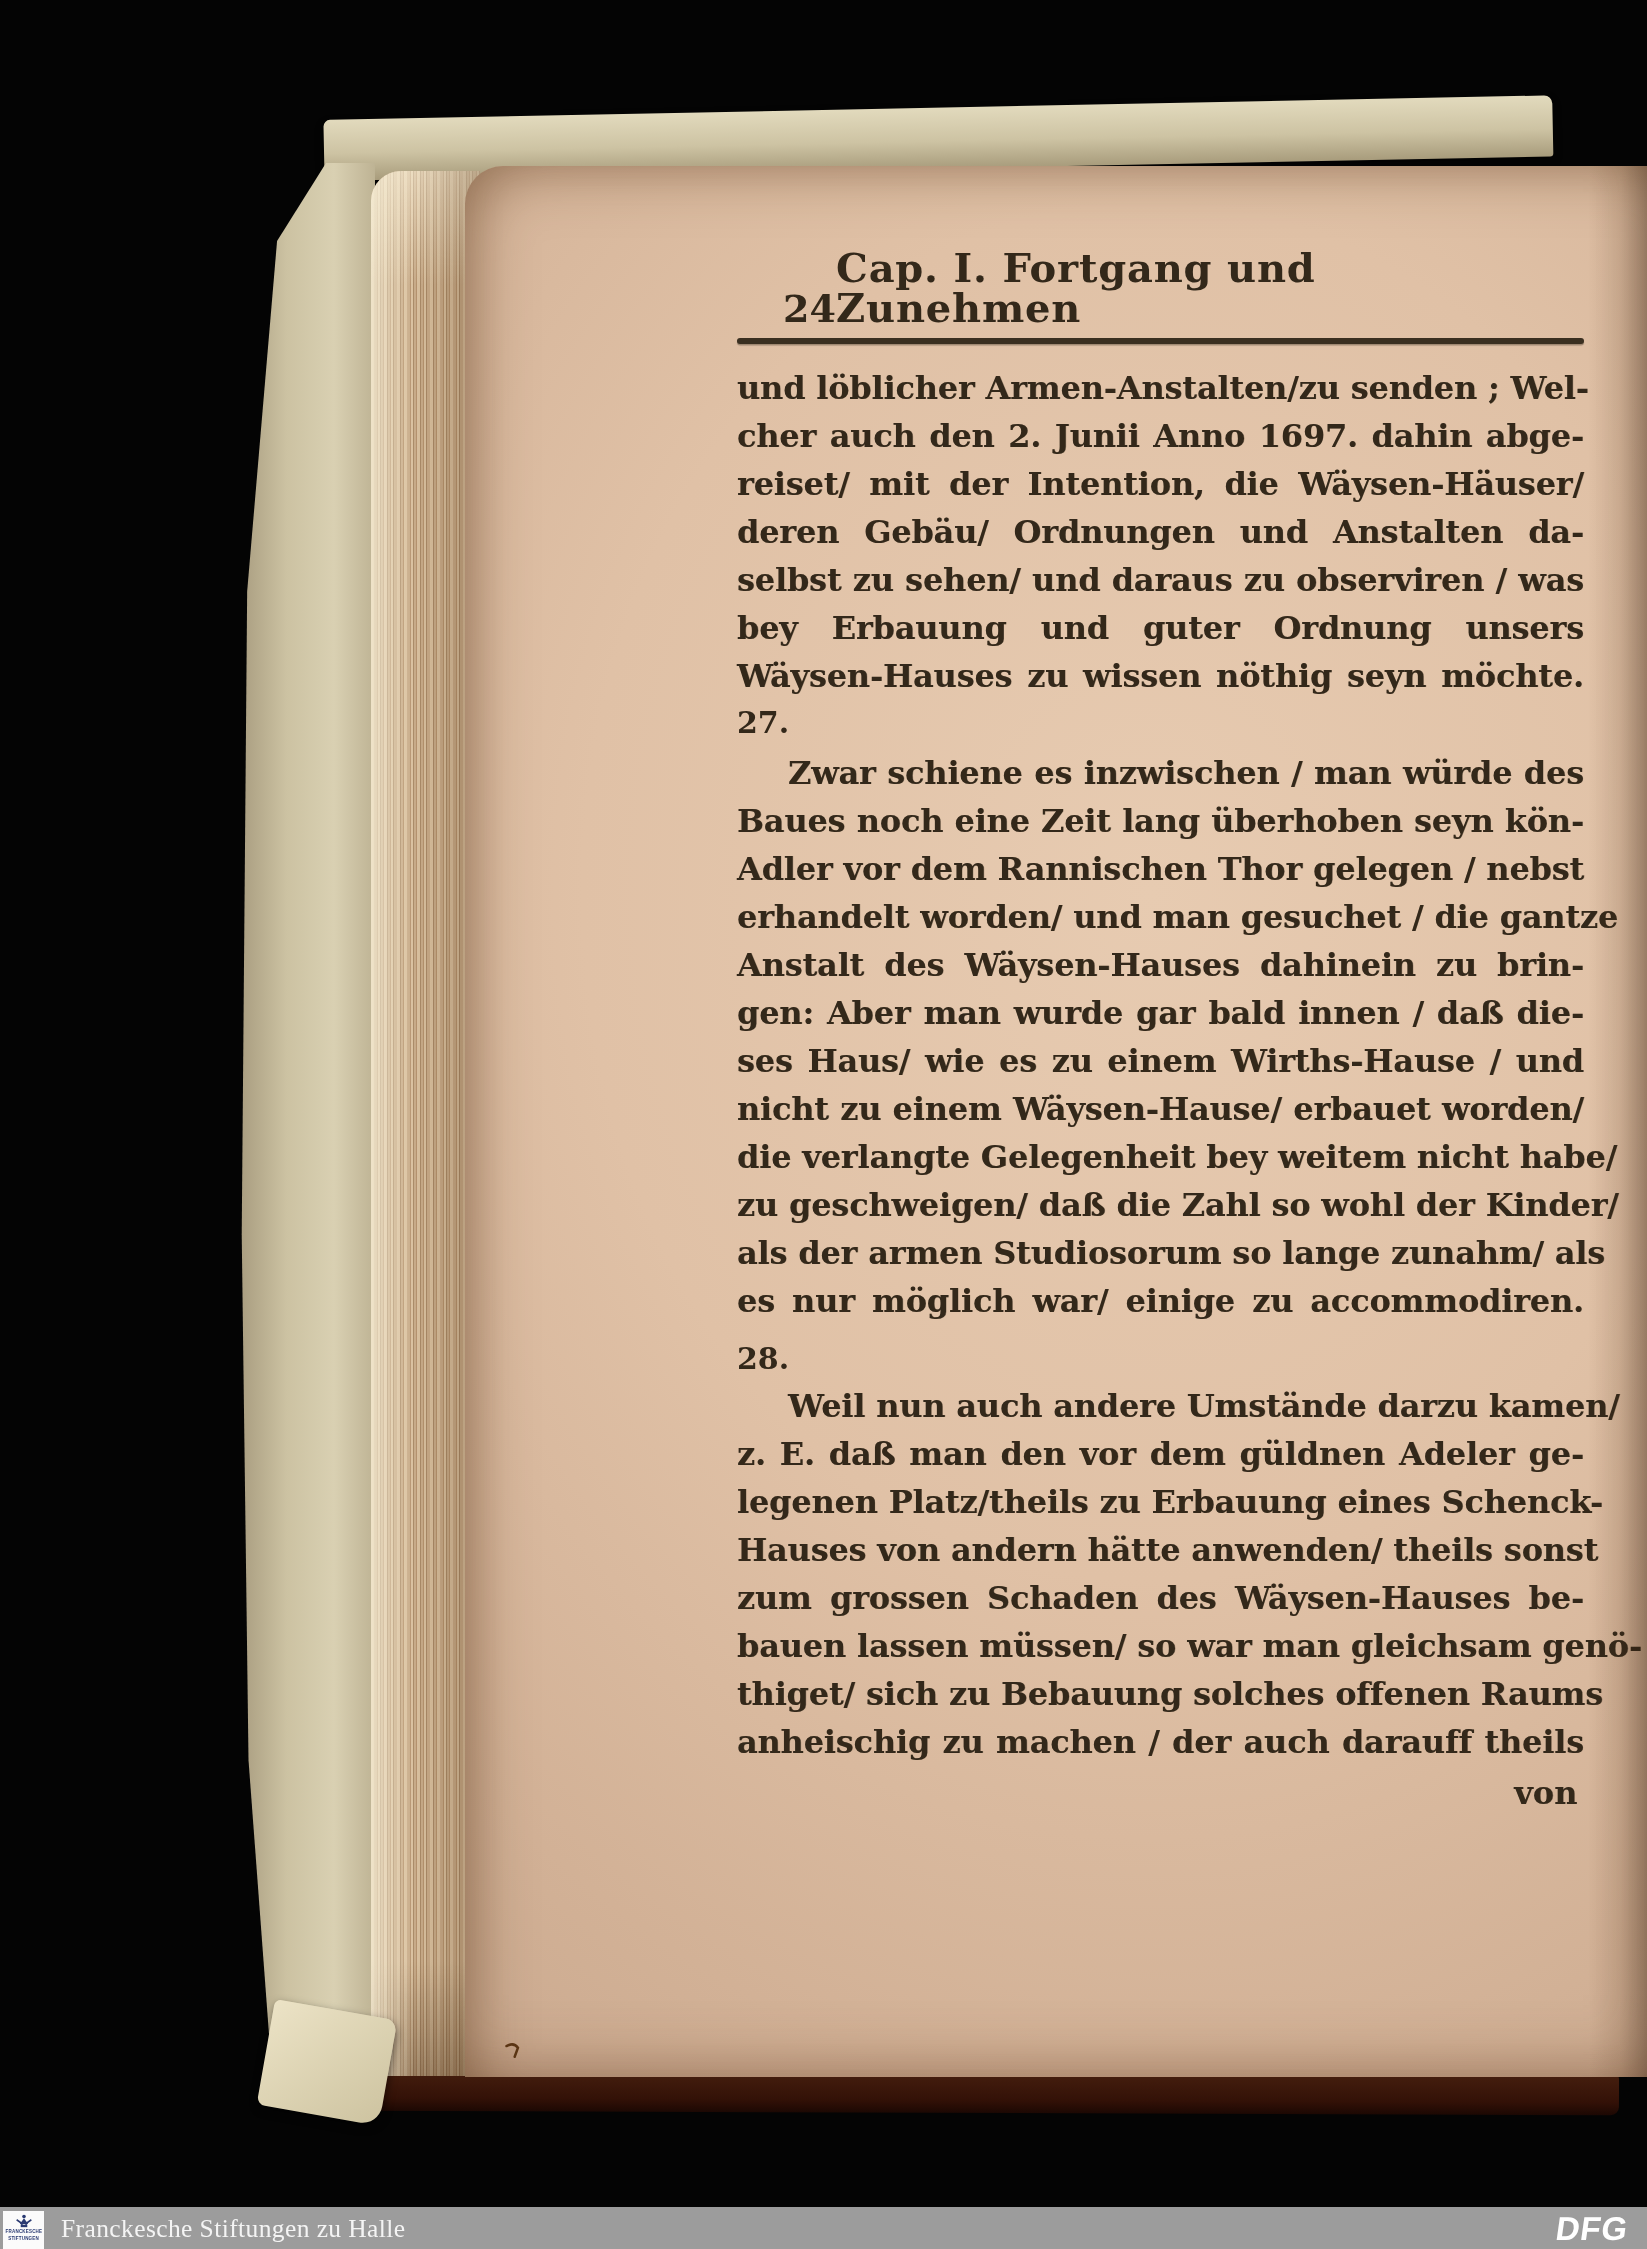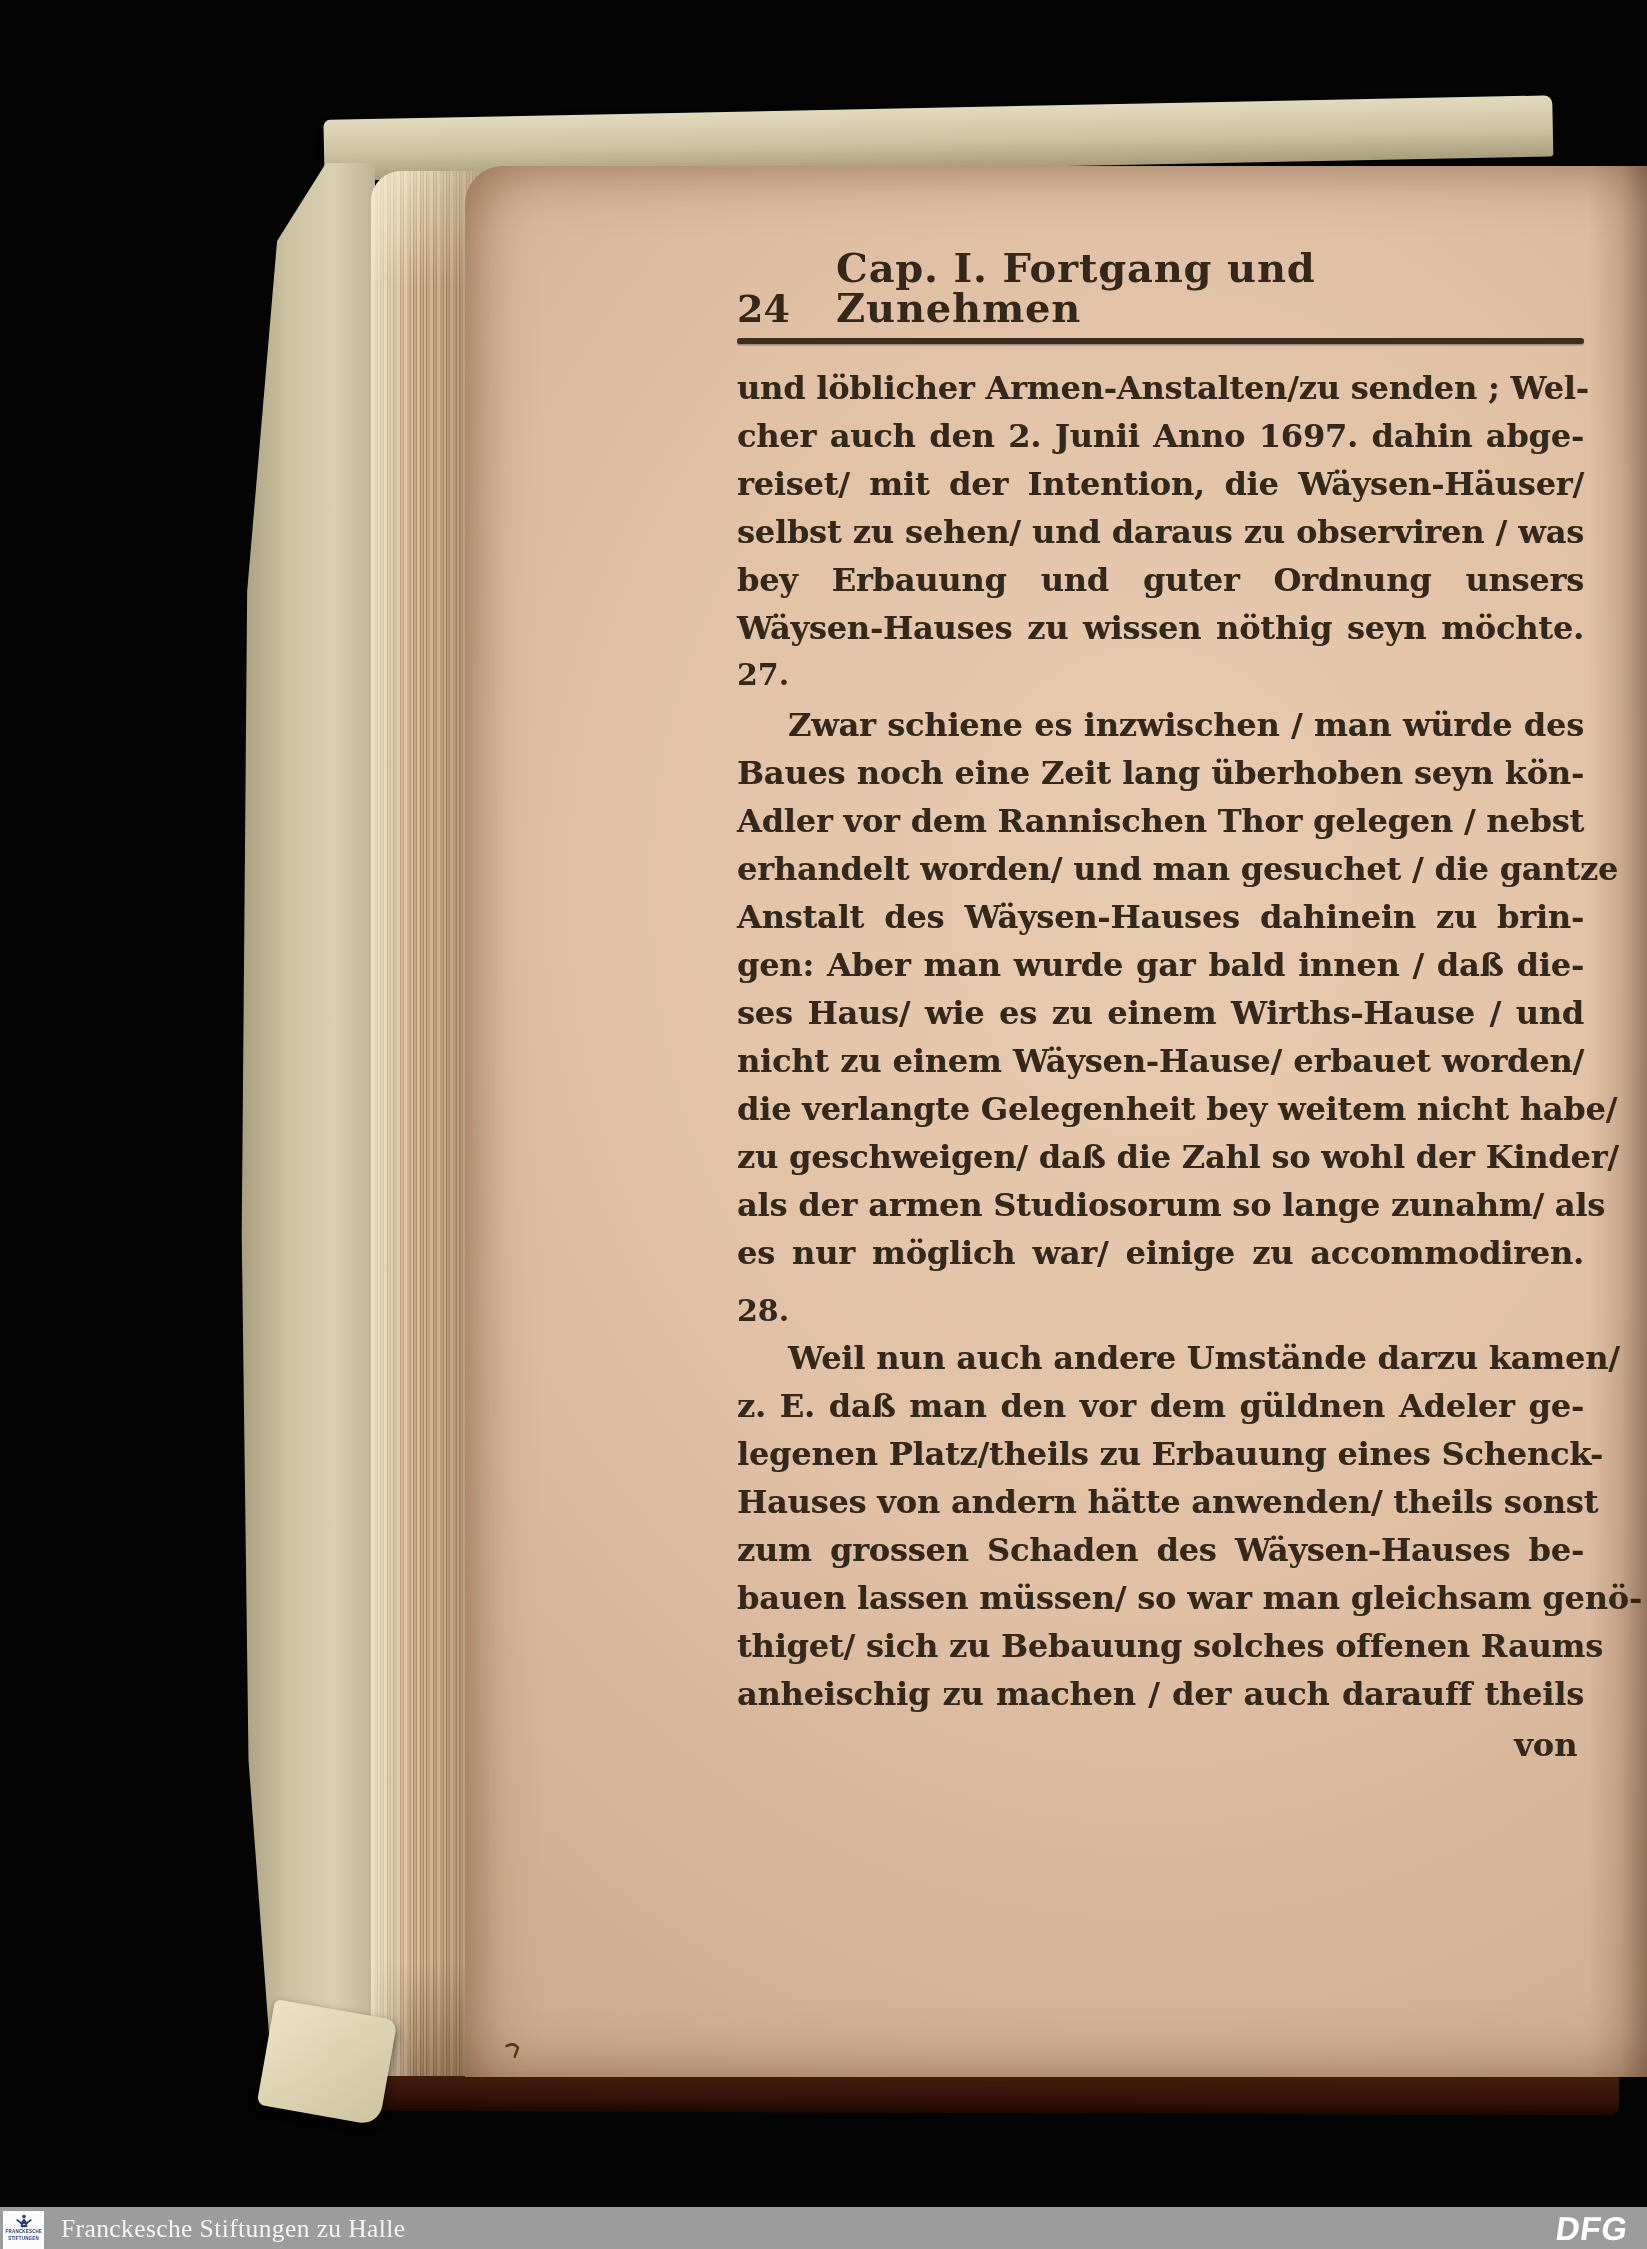--- a/index.html
+++ b/index.html
@@ -54,21 +54,21 @@
                inset -10px -28px 66px -25px rgba(90,50,25,.42);
   }
   .page::after{
     content:"";position:absolute;top:0;right:0;width:58px;height:100%;
     background:linear-gradient(90deg,rgba(0,0,0,0) 0%,rgba(70,40,15,.12) 55%,rgba(40,20,5,.3) 100%);
   }
 
   
   .textblock{position:absolute;left:272px;top:109px;width:847px;color:#33281a;}
   .header-row{display:flex;align-items:flex-end;height:53px;}
-  .pagenum{width:99px;font:700 38px/1 "DejaVu Serif", serif;}
+  .pagenum{width:99px;font:700 38px/1 "DejaVu Serif", serif;text-align:right;}
   .heading{flex:1;text-align:left;font:700 40px/1 "DejaVu Serif", serif;letter-spacing:0.8px;padding-right:49px;}
   .rule{height:5.8px;margin-top:10px;background:#3a2f20;border-radius:3.3px;box-shadow:0 1.6px 0.8px rgba(58,47,32,.4);}
   .tline{
     font:700 32px/48px "DejaVu Serif", serif;
     letter-spacing:-0.2px;
     text-align:justify;text-align-last:justify;
     text-shadow:0.4px 0.4px 0 rgba(51,40,24,.35);
     white-space:nowrap;
   }
   .first-after-rule{margin-top:20px;}
@@ -114,20 +114,21 @@
 
       <div class="header-row">
         <div class="pagenum">24</div>
         <div class="heading">Cap. I. Fortgang und Zunehmen</div>
       </div>
       <div class="rule"></div>
 
       <div class="tline first-after-rule">und löblicher Armen-Anstalten/zu senden ; Wel-</div>
       <div class="tline">cher auch den 2. Junii Anno 1697. dahin abge-</div>
       <div class="tline">reiset/ mit der Intention, die Wäysen-Häuser/</div>
+      <div class="tline">deren Gebäu/ Ordnungen und Anstalten da-</div>
       <div class="tline">selbst zu sehen/ und daraus zu observiren / was</div>
       <div class="tline">bey Erbauung und guter Ordnung unsers</div>
       <div class="tline">Wäysen-Hauses zu wissen nöthig seyn möchte.</div>
 
       <div class="secnum s27">27.</div>
 
       <div class="tline indent after-secnum">Zwar schiene es inzwischen / man würde des</div>
       <div class="tline">Baues noch eine Zeit lang überhoben seyn kön-</div>
       <div class="tline">Adler vor dem Rannischen Thor gelegen / nebst</div>
       <div class="tline">erhandelt worden/ und man gesuchet / die gantze</div>

